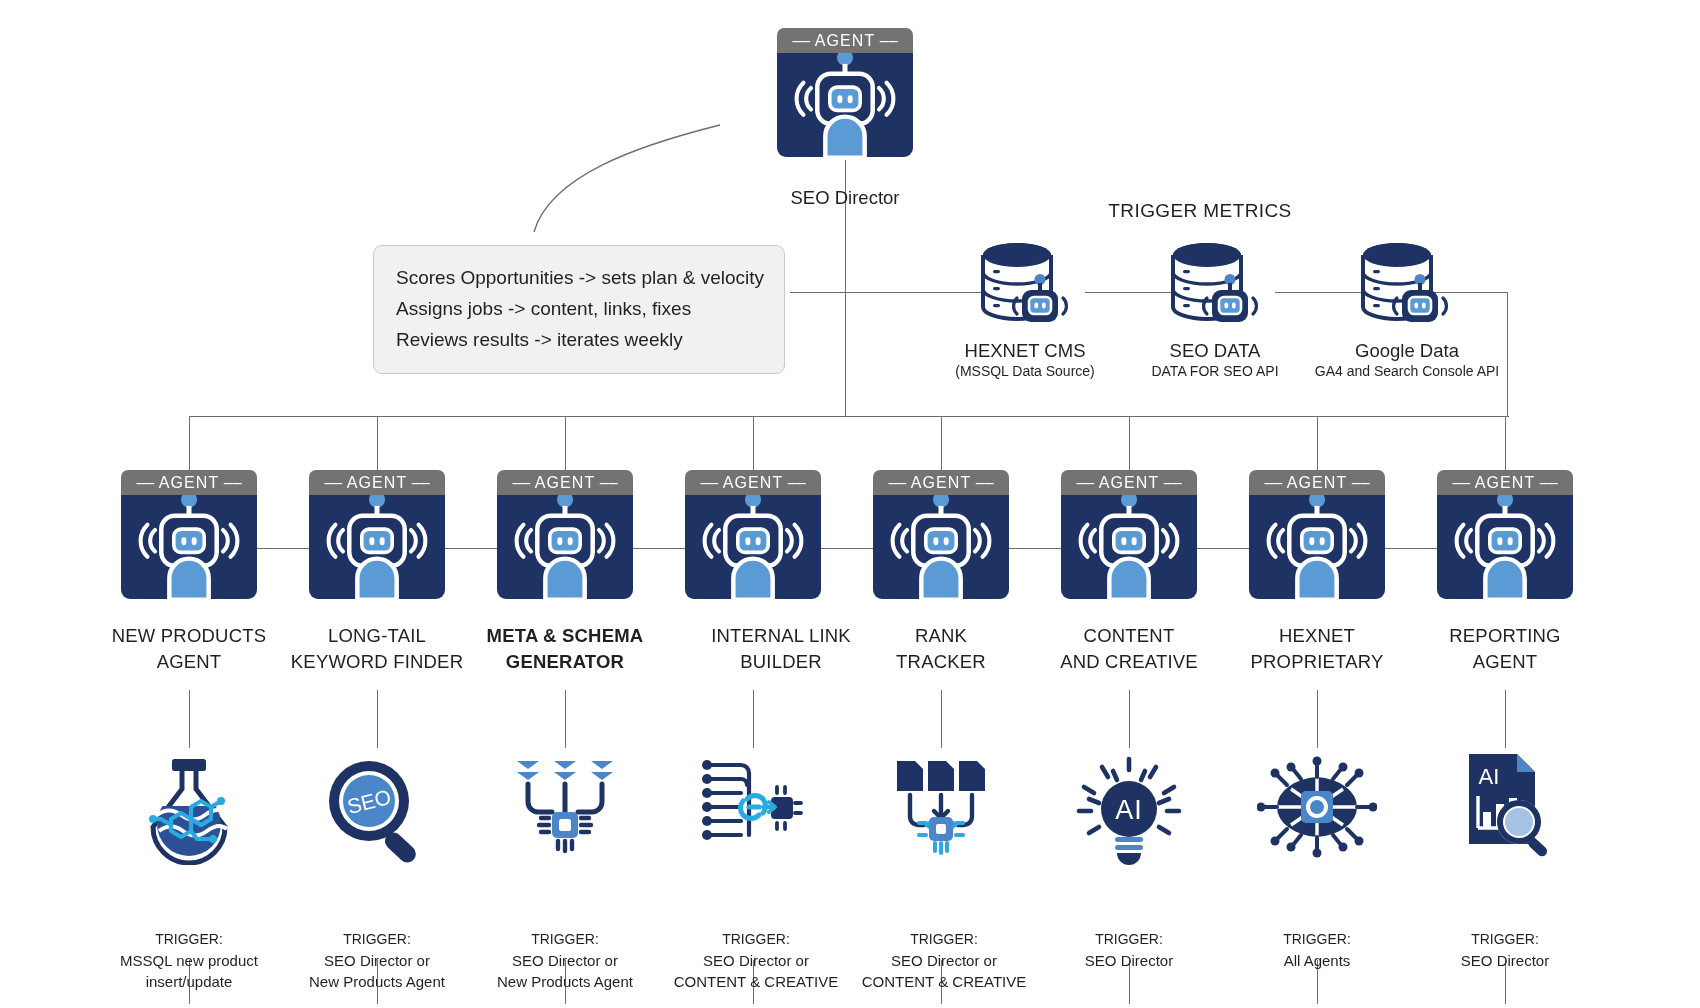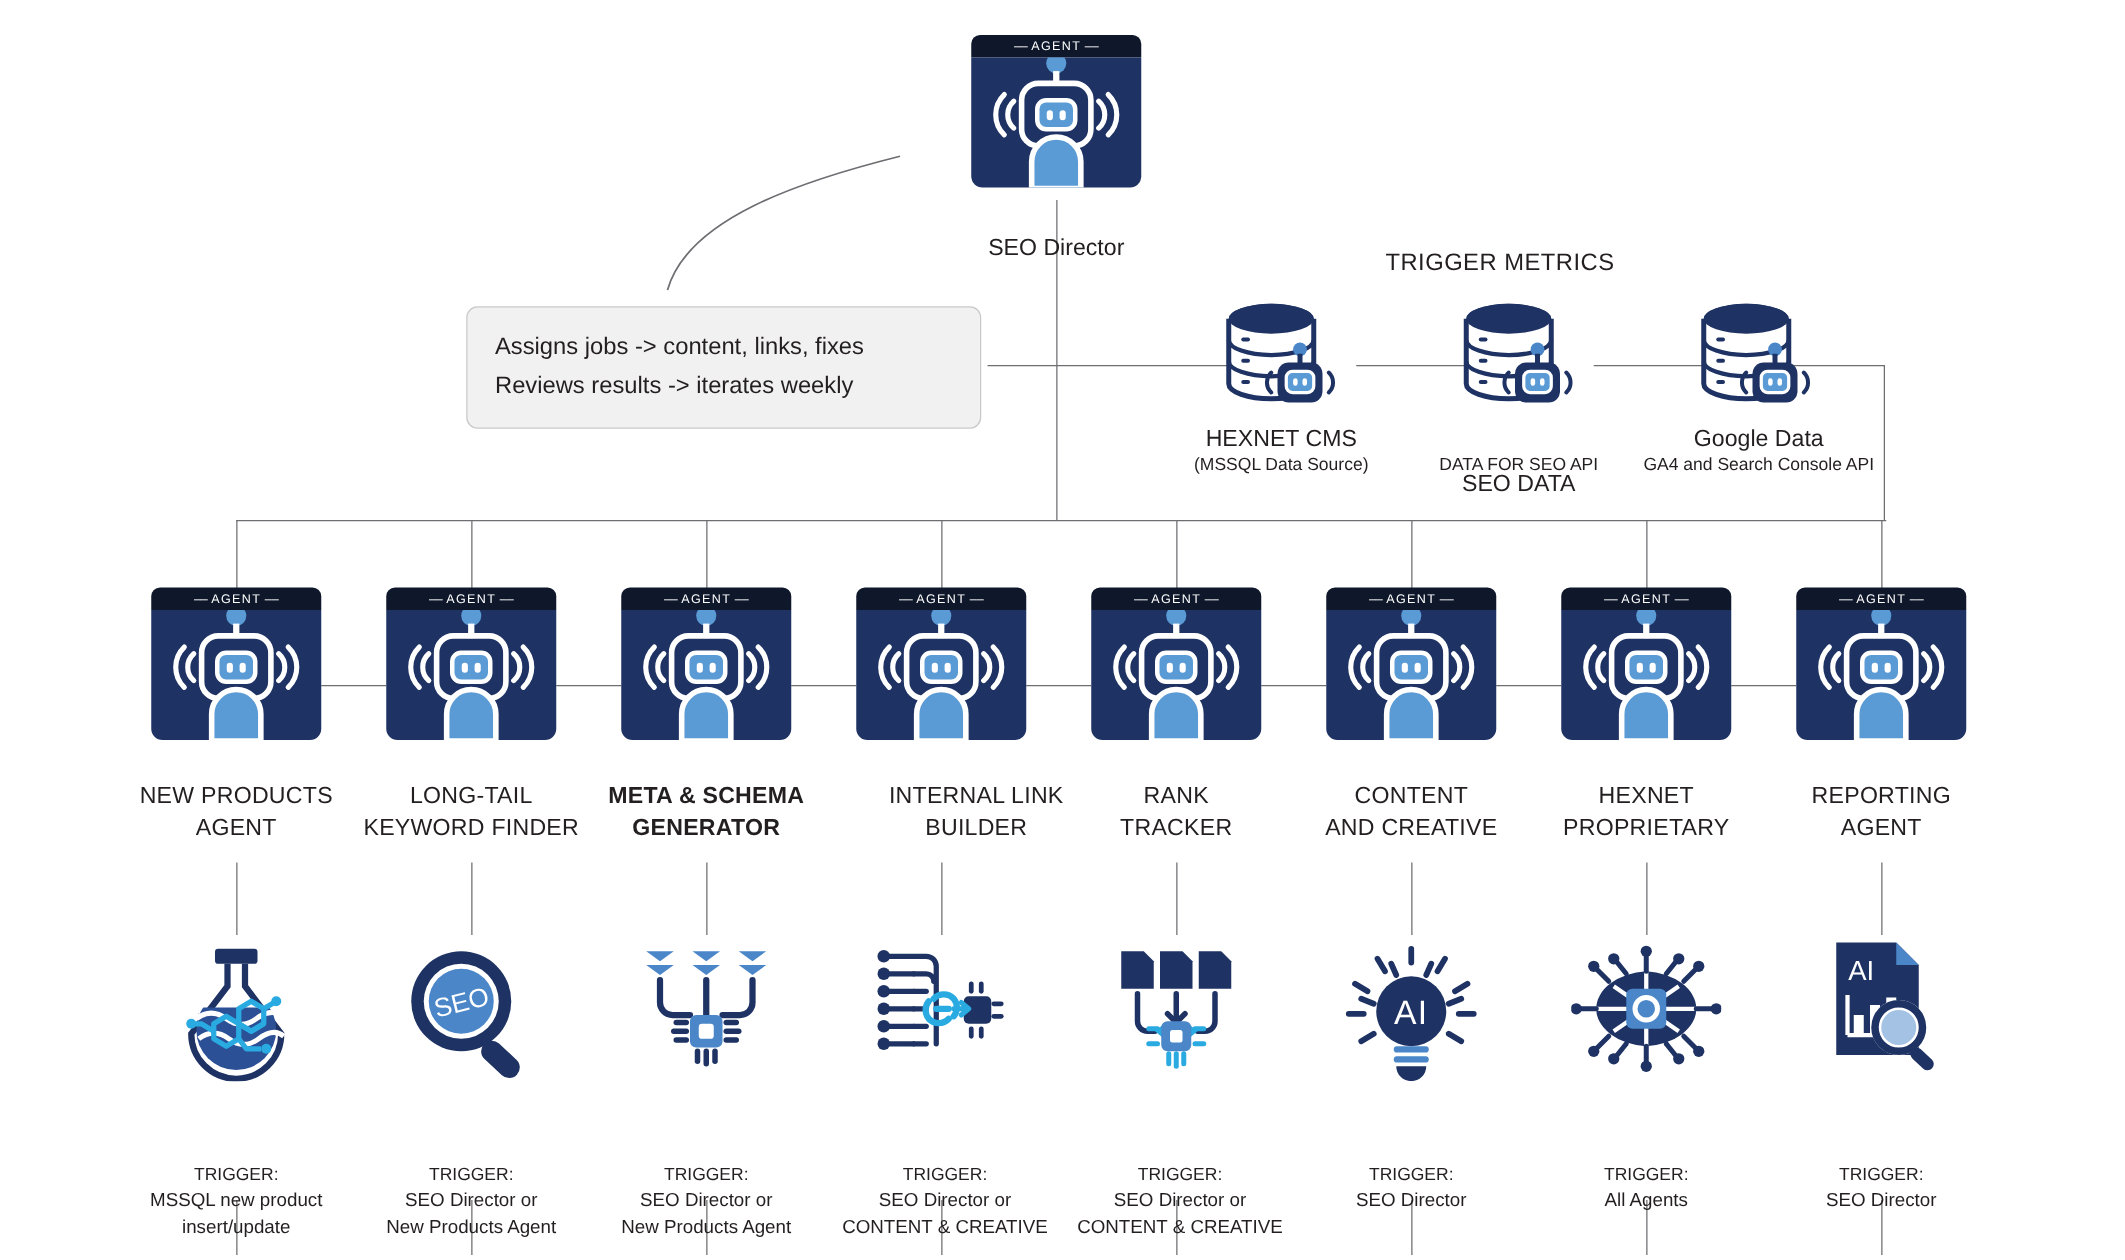--- a/index.html
+++ b/index.html
@@ -20,23 +20,23 @@
   .ln { position: absolute; background: #6d6e71; }
   .ln.h { height: 1.4px; }
   .ln.v { width: 1.4px; }
 
   
   .agent-card {
     position: absolute;
     width: 136px;
   }
   .agent-hdr {
-    background: #0f172a;
+    background: #737373;
     color: #ffffff;
-    font-size: 10px;
+    font-size: 16px;
     letter-spacing: 1.1px;
     text-align: center;
     border-radius: 7px 7px 0 0;
     padding: 4px 0 3px;
     font-family: "Liberation Sans", sans-serif;
     white-space: nowrap;
   }
   .agent-hdr .dash { letter-spacing: 0; }
   .agent-body {
     background: #1e3263;
@@ -199,20 +199,21 @@
     </div>
     <div class="agent-body">
       <svg width="120" height="118" viewBox="0 0 120 132">
           <use href="#robot-glyph"></use>
         </svg>
     </div>
   </div>
   <div class="node-label" style="left:717px; top:185px; width:256px;">SEO Director</div>
 
   <div class="callout" style="left:373px; top:245px; width:412px;">
+    <div>Scores Opportunities  -&gt;  sets plan &amp; velocity</div>
     <div>Assigns jobs  -&gt;  content, links, fixes</div>
     <div>Reviews results  -&gt;  iterates weekly</div>
   </div>
 
   <div class="section-title" style="left:1070px; top:200px; width:260px;">TRIGGER METRICS</div>
 
   <div class="db-wrap" style="left:965px; top:242px;">
     <svg width="120" height="86" viewBox="0 0 120 86">
       <ellipse cx="52" cy="13" rx="34" ry="12" fill="#1e3263"></ellipse>
       <path d="M18 13 v52 a34 12 0 0 0 68 0 v-52" fill="#ffffff" stroke="#1e3263" stroke-width="4"></path>
@@ -238,21 +239,21 @@
       <path d="M18 30 a34 12 0 0 0 68 0" fill="none" stroke="#1e3263" stroke-width="3.4"></path>
       <path d="M18 47 a34 12 0 0 0 68 0" fill="none" stroke="#1e3263" stroke-width="3.4"></path>
       <rect x="28" y="28" width="7" height="3.2" rx="1.6" fill="#1e3263"></rect>
       <rect x="28" y="45" width="7" height="3.2" rx="1.6" fill="#1e3263"></rect>
       <rect x="28" y="62" width="7" height="3.2" rx="1.6" fill="#1e3263"></rect>
       <g transform="translate(45,32)">
           <use href="#mini-robot"></use>
         </g>
     </svg>
   </div>
-  <div class="node-label" style="left:1115px; top:338px; width:200px;margin-top:36px;">SEO DATA</div>
+  <div class="node-label" style="left:1115px; top:338px; width:200px;">SEO DATA</div>
   <div class="sub-label" style="left:1115px; top:362px; width:200px;">DATA FOR SEO API</div>
 
   <div class="db-wrap" style="left:1345px; top:242px;">
     <svg width="120" height="86" viewBox="0 0 120 86">
       <ellipse cx="52" cy="13" rx="34" ry="12" fill="#1e3263"></ellipse>
       <path d="M18 13 v52 a34 12 0 0 0 68 0 v-52" fill="#ffffff" stroke="#1e3263" stroke-width="4"></path>
       <ellipse cx="52" cy="13" rx="34" ry="12" fill="#1e3263"></ellipse>
       <path d="M18 30 a34 12 0 0 0 68 0" fill="none" stroke="#1e3263" stroke-width="3.4"></path>
       <path d="M18 47 a34 12 0 0 0 68 0" fill="none" stroke="#1e3263" stroke-width="3.4"></path>
       <rect x="28" y="28" width="7" height="3.2" rx="1.6" fill="#1e3263"></rect>

